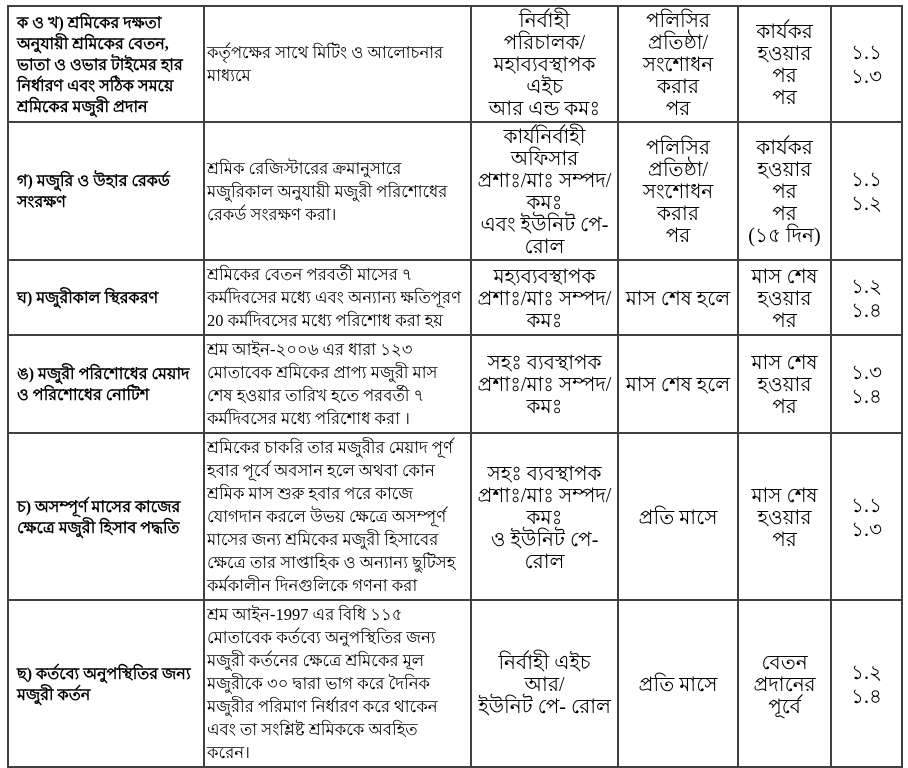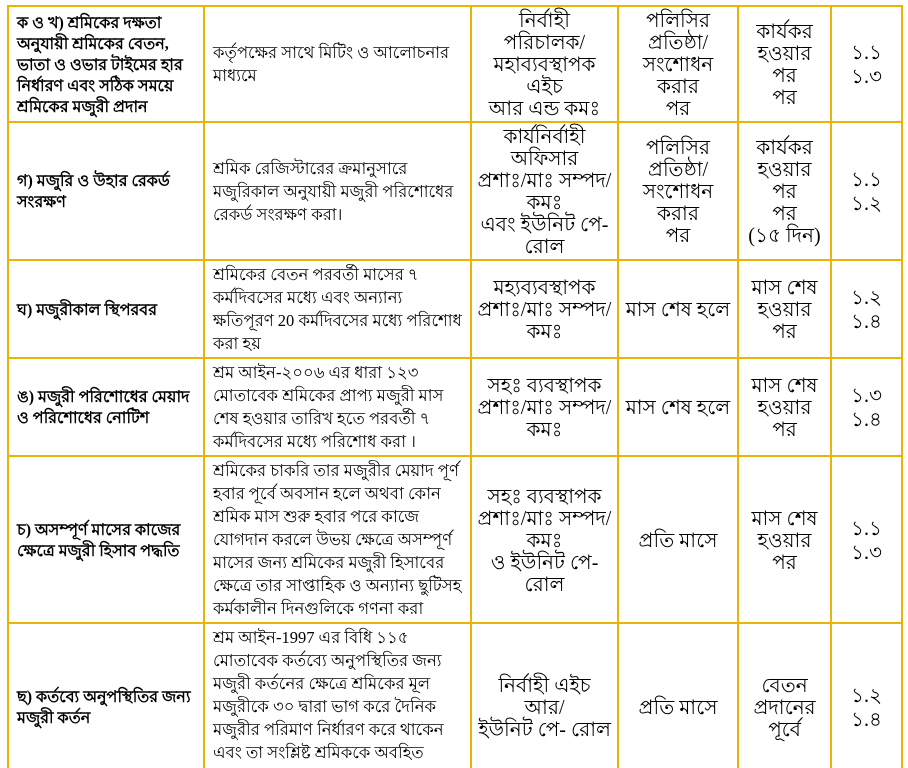--- a/index.html
+++ b/index.html
@@ -20,40 +20,40 @@
     top: 5px;
     left: 7px;
   }
   table.policy-table {
     border-collapse: collapse;
     table-layout: fixed;
     width: 894px;
     background: #ffffff;
   }
   td {
-    border: 2px solid #eab308;
+    border: 2px solid #404040;
     vertical-align: middle;
     white-space: pre-line;
     overflow: hidden;
     padding: 2px 5px;
   }
   
   .c1 {
     text-align: left;
     font-weight: bold;
     font-size: 16px;
     line-height: 21px;
     padding-left: 8px;
     padding-right: 10px;
   }
   .c2 {
     text-align: left;
     font-size: 16.5px;
     line-height: 23px;
-    padding-left: 8px;
+    padding-left: 2px;
     padding-right: 6px;
   }
   .c3, .c4, .c5, .c6 {
     text-align: center;
     font-size: 20px;
     line-height: 22px;
   }
   .c6 { font-size: 20px; line-height: 24px; }
   
   .r1 { height: 99px; }
@@ -111,21 +111,21 @@
 সংশোধন করার
 পর</td>
         <td class="c5">কার্যকর
 হওয়ার পর
 পর
 (১৫ দিন)</td>
         <td class="c6">১.১
 ১.২</td>
       </tr>
       <tr class="r3">
-        <td class="c1">ঘ) মজুরীকাল স্থিপরবর</td>
+        <td class="c1">ঘ) মজুরীকাল স্থিরকরণ</td>
         <td class="c2">শ্রমিকের বেতন পরবর্তী মাসের ৭ কর্মদিবসের মধ্যে এবং অন্যান্য ক্ষতিপূরণ 20 কর্মদিবসের মধ্যে পরিশোধ করা হয়</td>
         <td class="c3">মহ্যব্যবস্থাপক
 প্রশাঃ/মাঃ সম্পদ/কমঃ</td>
         <td class="c4">মাস শেষ হলে</td>
         <td class="c5">মাস শেষ
 হওয়ার পর</td>
         <td class="c6">১.২
 ১.৪</td>
       </tr>
       <tr class="r4">

